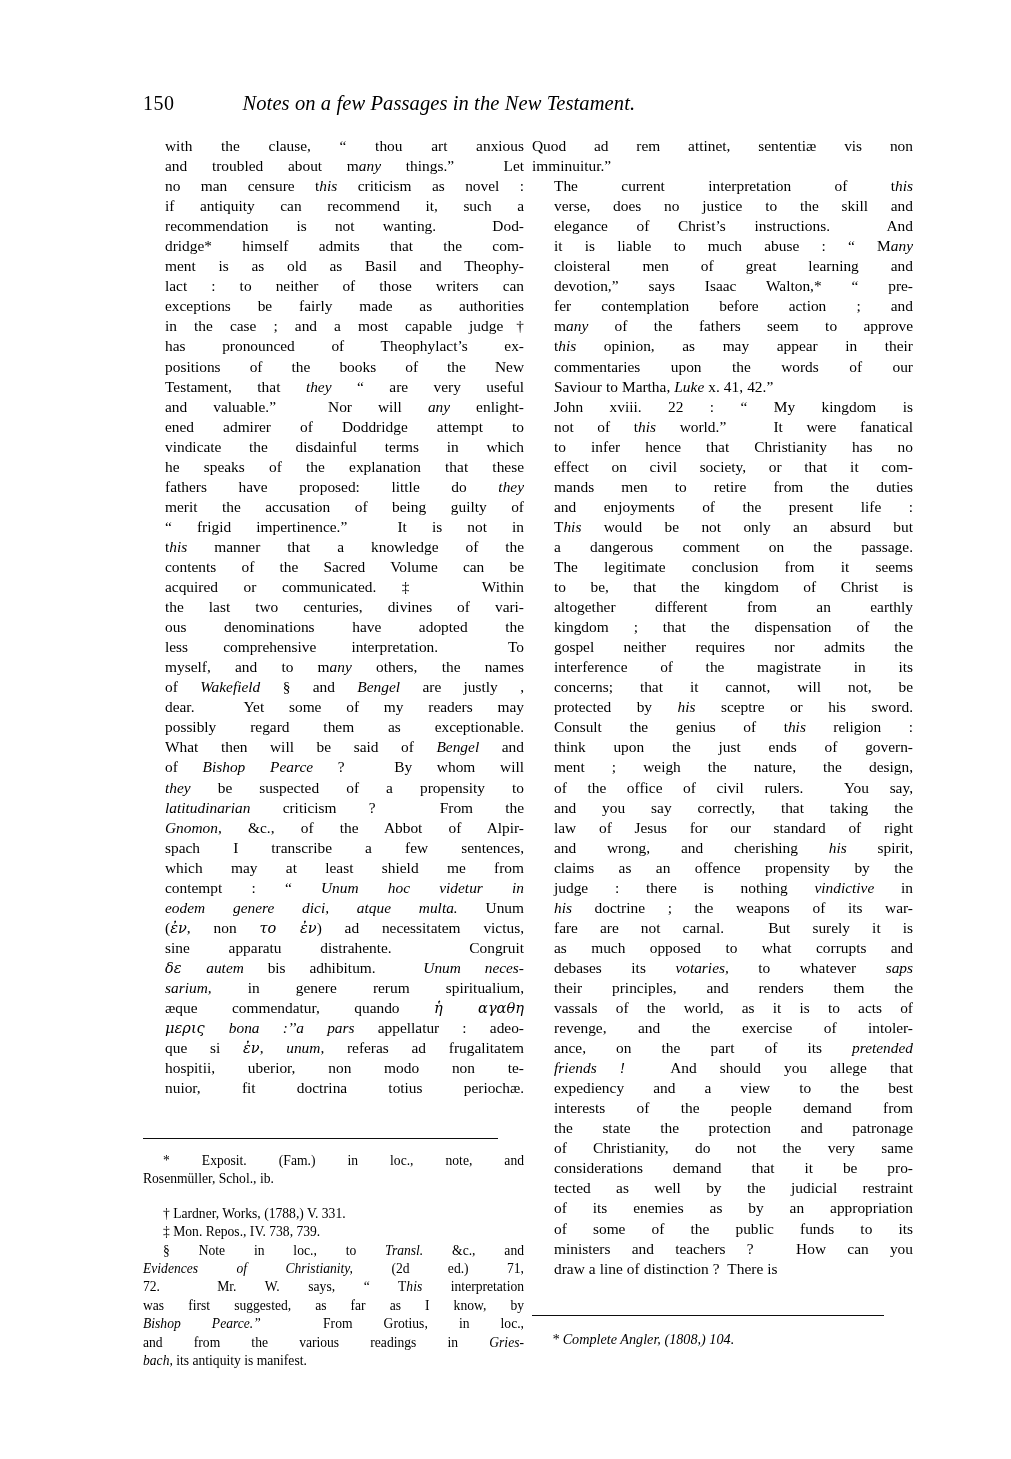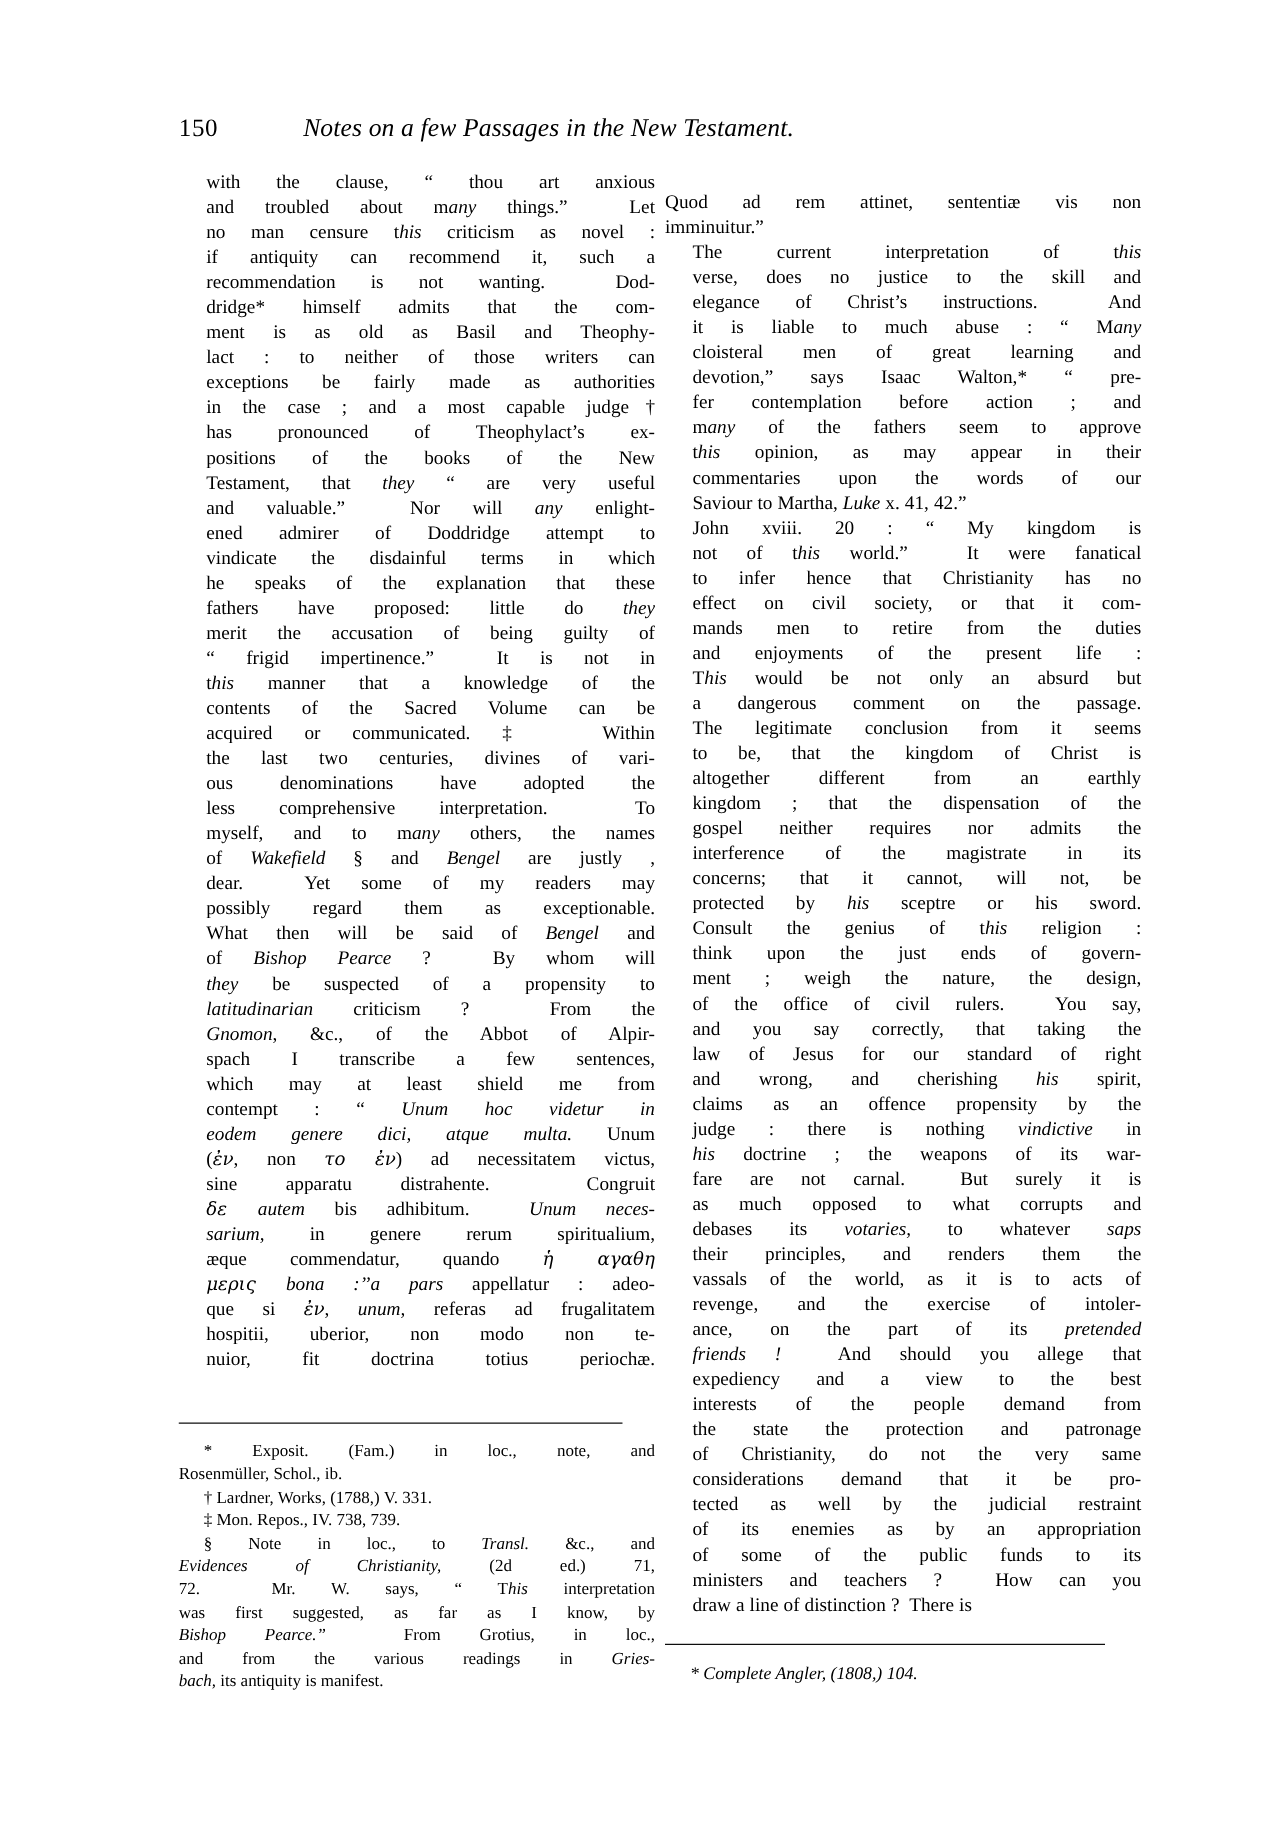--- a/index.html
+++ b/index.html
@@ -55,21 +55,21 @@
     width: 381px;
     text-align: justify;
     text-align-last: left;
     font-size: 15.4px;
     line-height: 20.05px;
     -webkit-hyphens: none;
     hyphens: none;
     word-spacing: 0.2px;
   }
   .col-left  { left: 143px; }
-  .col-right { left: 532px; margin-top: 16px; }
+  .col-right { left: 532px; }
 
   .col p {
     margin: 0;
   }
   .col p.indent {
     text-indent: 22px;
   }
   
   .jline {
     display: block;
@@ -192,21 +192,21 @@
   </div>
 
   <div class="fn-rule fn-rule-left"></div>
 
   <div class="footnotes fn-left">
     <div id="L-fn0">
         <span class="fline" style="text-indent: 20px;">* Exposit. (Fam.) in loc., note, and</span>
         <span class="fline last">Rosenmüller, Schol., ib.</span>
       </div>
     <div id="L-fn1">
-        <span class="fline last" style="text-indent: 20px;">† Lardner, Works, (1788,) V. 331.</span>
+        <span class="fline last" style="text-indent: 20px; margin-top: 16px;">† Lardner, Works, (1788,) V. 331.</span>
       </div>
     <div id="L-fn2">
         <span class="fline last" style="text-indent: 20px; font-family: Liberation Serif, serif;">‡ Mon. Repos., IV. 738, 739.</span>
       </div>
     <div id="L-fn3">
         <span class="fline" style="text-indent: 20px;">§ Note in loc., to <i>Transl.</i> &amp;c., and</span>
         <span class="fline"><i>Evidences of Christianity,</i> (2d ed.) 71,</span>
         <span class="fline">72.  Mr. W. says, “ T<i>his</i> interpretation</span>
         <span class="fline">was first suggested, as far as I know, by</span>
         <span class="fline"><i><i>Bishop Pearce</i>.”</i>  From Grotius, in loc.,</span>
@@ -227,21 +227,21 @@
         <span class="jline">it is liable to much abuse : “ M<i>any</i></span>
         <span class="jline">cloisteral men of great learning and</span>
         <span class="jline">devotion,” says Isaac Walton,* “ pre-</span>
         <span class="jline">fer contemplation before action ; and</span>
         <span class="jline">m<i>any</i> of the fathers seem to approve</span>
         <span class="jline">t<i>his</i> opinion, as may appear in their</span>
         <span class="jline">commentaries upon the words of our</span>
         <span class="lastline">Saviour to Martha, <i>Luke</i> x. 41, 42.”</span>
       </p>
     <p class="indent" id="R-p3">
-        <span class="jline" style="text-indent: 22px;">John xviii. 20 : “ My kingdom is</span>
+        <span class="jline" style="text-indent: 22px;">John xviii. 22 : “ My kingdom is</span>
         <span class="jline">not of t<i>his</i> world.”  It were fanatical</span>
         <span class="jline">to infer hence that Christianity has no</span>
         <span class="jline">effect on civil society, or that it com-</span>
         <span class="jline">mands men to retire from the duties</span>
         <span class="jline">and enjoyments of the present life :</span>
         <span class="jline">T<i>his</i> would be not only an absurd but</span>
         <span class="jline">a dangerous comment on the passage.</span>
         <span class="jline">The legitimate conclusion from it seems</span>
         <span class="jline">to be, that the kingdom of Christ is</span>
         <span class="jline">altogether different from an earthly</span>

